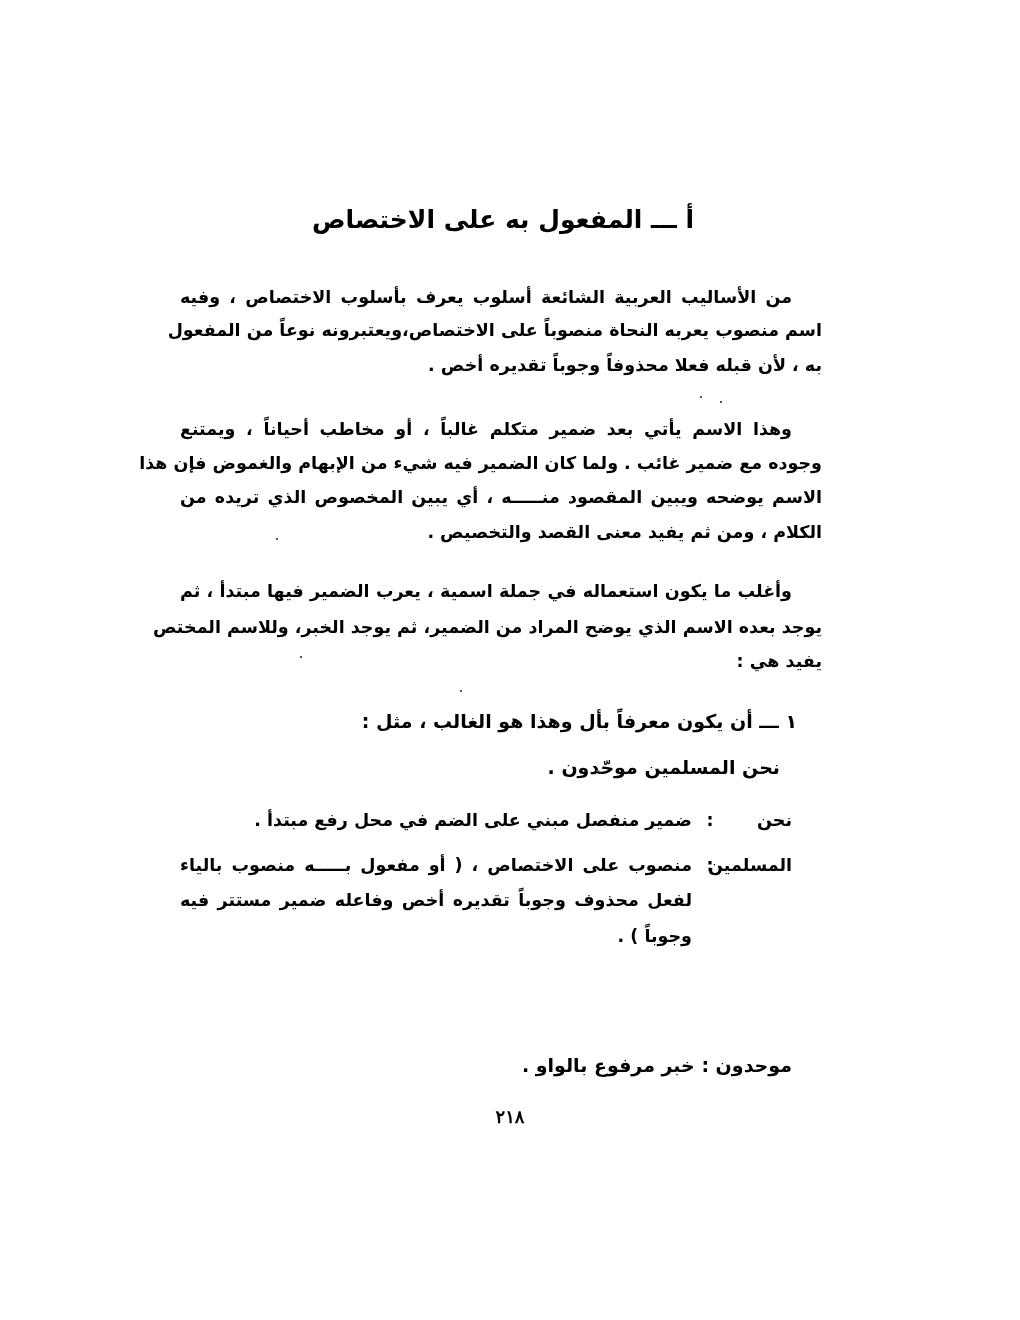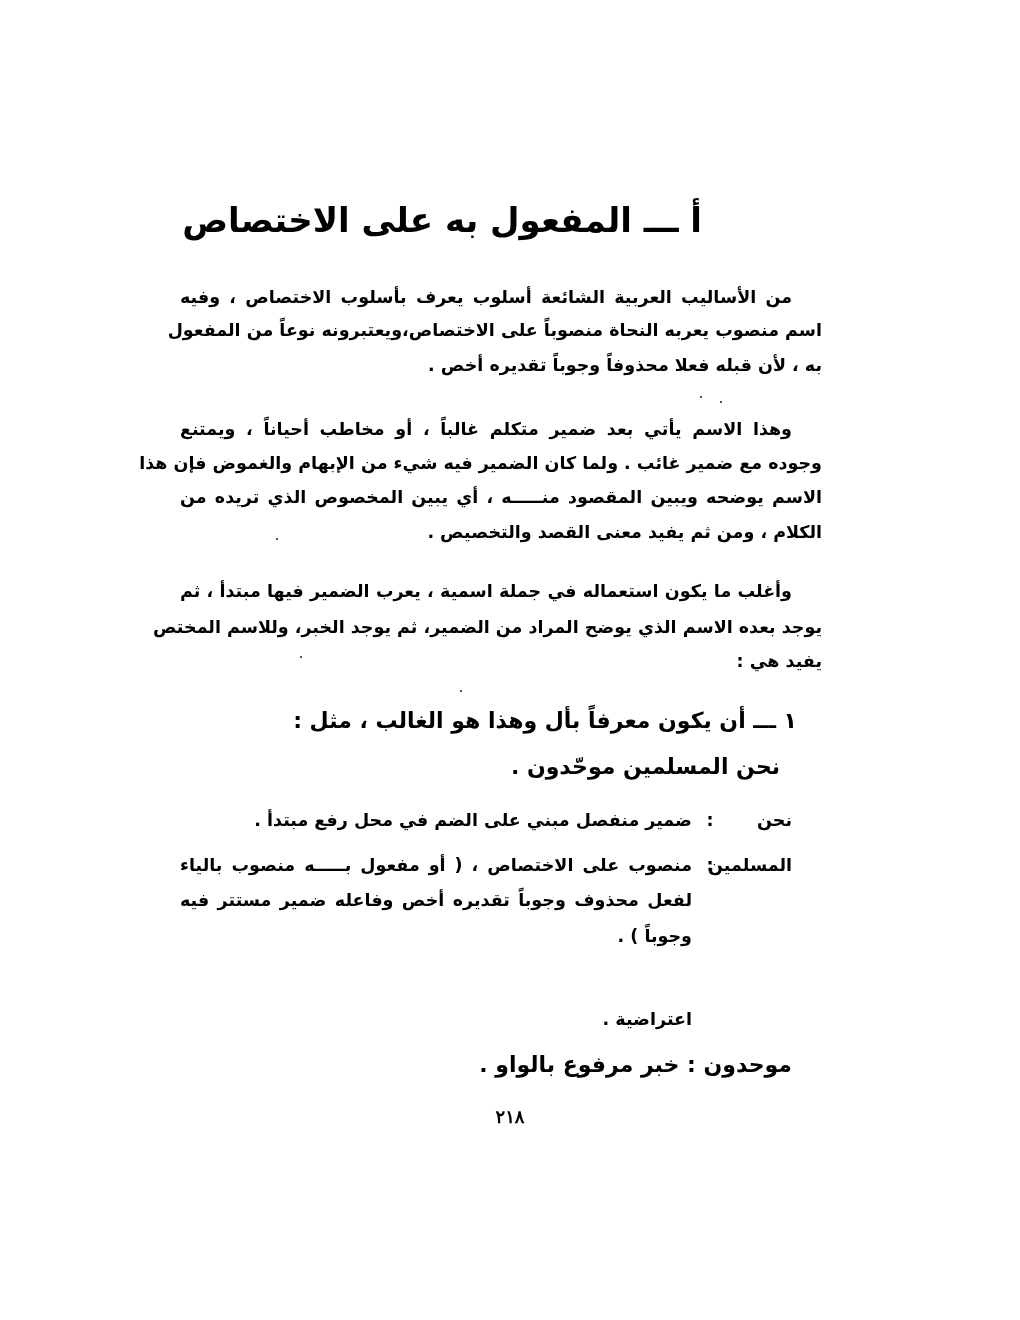--- a/index.html
+++ b/index.html
@@ -3,31 +3,31 @@
 <meta charset="utf-8">
 <style>
   html, body { margin:0; padding:0; background:#ffffff; }
   body {
     width:1020px; height:1320px; position:relative; overflow:hidden;
     font-family:"DejaVu Sans", sans-serif; color:#000;
   }
   .page { position:absolute; left:0; top:0; width:1020px; height:1320px; }
   .ar { direction:rtl; unicode-bidi:embed; font-weight:bold; white-space:nowrap; }
   .title {
-    position:absolute; left:332px; width:370px; top:198px; height:44px;
-    font-size:34px; text-align:left; line-height:44px;
+    position:absolute; left:324px; width:370px; top:198px; height:44px;
+    font-size:25px; text-align:left; line-height:44px;
   }
   .line {
     position:absolute; font-size:17.5px; line-height:30px; height:30px;
     text-align:justify; text-align-last:justify;
   }
   .line.last { text-align-last:right; }
   .full { left:180px; width:642px; }
   .indent-first { left:180px; width:612px; }
-  .ex { position:absolute; font-size:22px; line-height:30px; height:30px; }
+  .ex { position:absolute; font-size:19px; line-height:30px; height:30px; }
   .term { position:absolute; font-size:17.5px; line-height:30px; }
   .pgnum {
     position:absolute; left:470px; width:80px; top:1106px; height:30px;
     text-align:center; font-size:18px; font-weight:bold; direction:rtl;font-family:Liberation Serif, serif;
   }
   .speck { position:absolute; width:2px; height:2px; background:#555; }
 </style>
 </head>
 <body>
 
@@ -55,21 +55,20 @@
   <div class="term ar" style="top:805px; left:720px; width:72px; text-align:right;">نحن</div>
   <div class="term ar" style="top:805px; left:700px; width:20px; text-align:center;">:</div>
   <div class="term ar" style="top:805px; left:260px; width:432px; text-align:right;">ضمير منفصل مبني على الضم في محل رفع مبتدأ .</div>
 
   <div class="term ar" style="top:850px; left:720px; width:72px; text-align:right;">المسلمين</div>
   <div class="term ar" style="top:850px; left:700px; width:20px; text-align:center;">:</div>
   <div class="line ar" style="top:850px; left:180px; width:512px;">منصوب على الاختصاص ، ( أو مفعول بـــــه منصوب بالياء</div>
   <div class="line ar" style="top:885px; left:180px; width:512px;">لفعل محذوف وجوباً تقديره أخص وفاعله ضمير  مستتر  فيه</div>
   <div class="line ar last" style="top:921px; left:180px; width:512px;">وجوباً ) .</div>
 
-  <div class="line ar last" style="top:1004px; left:180px; width:512px;">اعتراضية .</div>
 
   <div class="ex ar" style="top:1050px; left:480px; width:312px; text-align:right;">موحدون : خبر مرفوع بالواو .</div>
 
   <div class="pgnum">٢١٨</div>
 
   <div class="speck" style="left:700px; top:396px;"></div>
   <div class="speck" style="left:720px; top:401px;"></div>
   <div class="speck" style="left:276px; top:538px;"></div>
   <div class="speck" style="left:460px; top:690px;"></div>
   <div class="speck" style="left:300px; top:656px;"></div>

